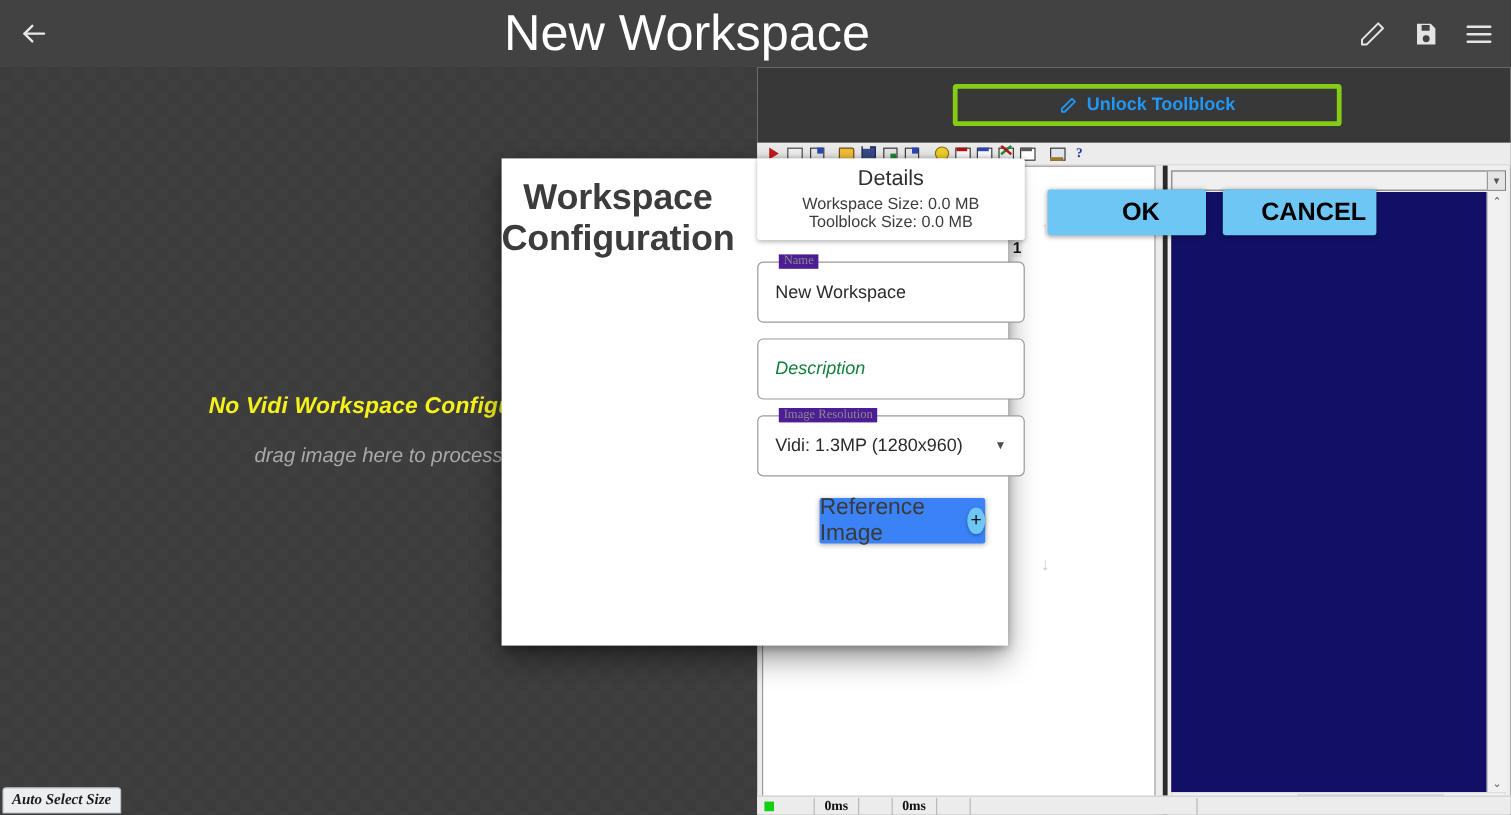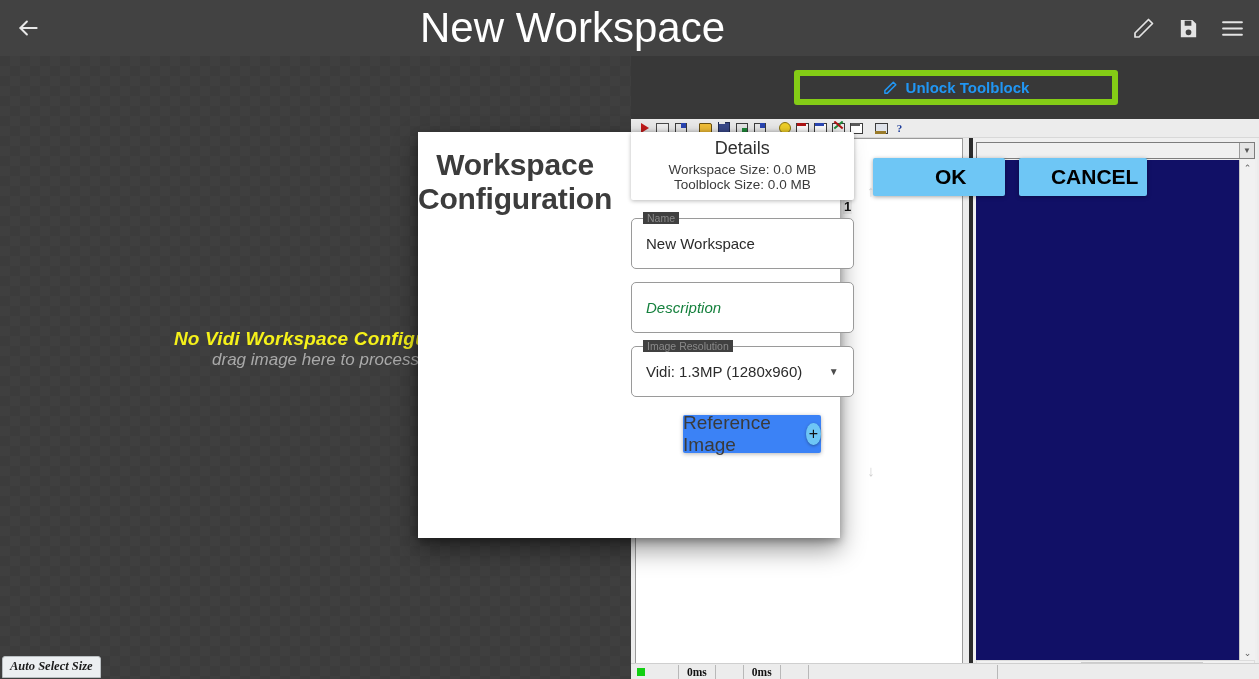--- a/index.html
+++ b/index.html
@@ -67,21 +67,21 @@
   }
   .drop-title {
     font-size: 19px;
     font-weight: bold;
     font-style: italic;
     color: #f5f11a;
     white-space: nowrap;
     letter-spacing: .2px;
   }
   .drop-sub {
-    margin-top: 0;
+    margin-top: 20px;
     font-size: 17px;
     font-style: italic;
     color: #a9a9a9;
     white-space: nowrap;
   }
   .status-chip {
     position: absolute;
     left: 2px; bottom: 1px;
     background: #eceff1;
     border: 1px solid #b9bec1;
@@ -103,21 +103,21 @@
     background: #ececec;
     overflow: hidden;
   }
   .unlock-bar {
     height: 63px;
     background: #383838;
     display: flex; align-items: center; justify-content: center;
   }
   .unlock-btn {
     width: 324px; height: 35px;
-    border: 6px solid #84cc16;
+    border: 4px solid #84cc16;
     border-radius: 3px;
     background: transparent;
     color: #2196f3;
     font-size: 15px;
     font-weight: bold;
     display: flex; align-items: center; justify-content: center;
     gap: 8px;
     cursor: pointer;
     margin-left: 22px;
   }
@@ -339,26 +339,27 @@
     border: 1px solid #9a9a9a;
     border-radius: 5px;
     margin-bottom: 13px;
     display: flex; align-items: center;
     padding: 0 14px;
     background: #fff;
     cursor: text;
   }
   .field .legend {
     position: absolute;
-    top: -7px; left: 11px;
-    background: #404040;
+    top: -7px; left: 17px;
+    background: #4c1d95;
     padding: 0 4px;
     font-size: 10.5px;
     color: #8a8a8a;
     line-height: 12px;
+    font-family: Liberation Serif, serif;
   }
   .field .value { font-size: 15px; color: #2b2b2b; }
   .field .ph { font-size: 15px; color: #15803d; font-style: italic; }
   .field.select { justify-content: space-between; cursor: pointer; }
   .field .caret { color: #4c4c4c; font-size: 10px; }
 
   .ref-row {
     margin: 18px 33px 0 52px;
     height: 38px;
     background: #3b82f6;

